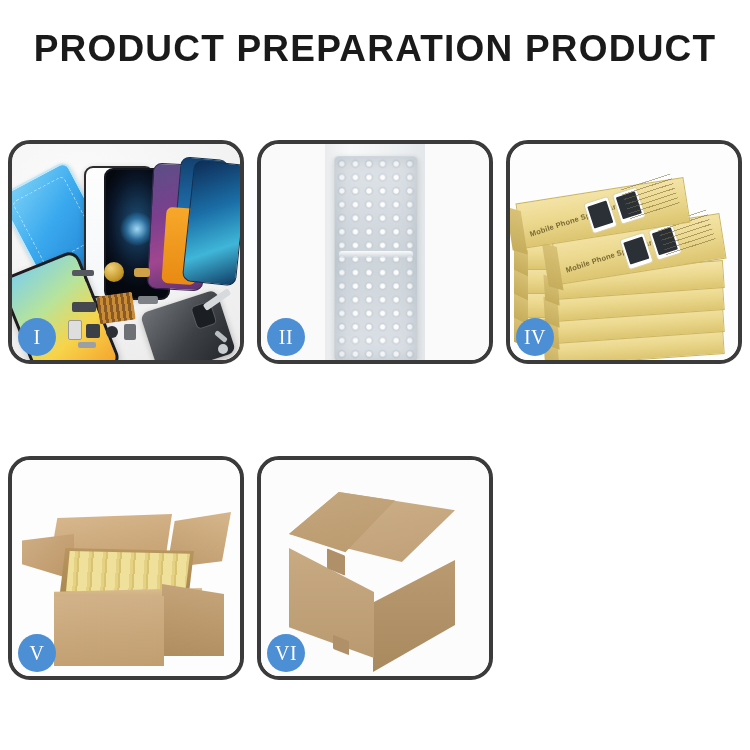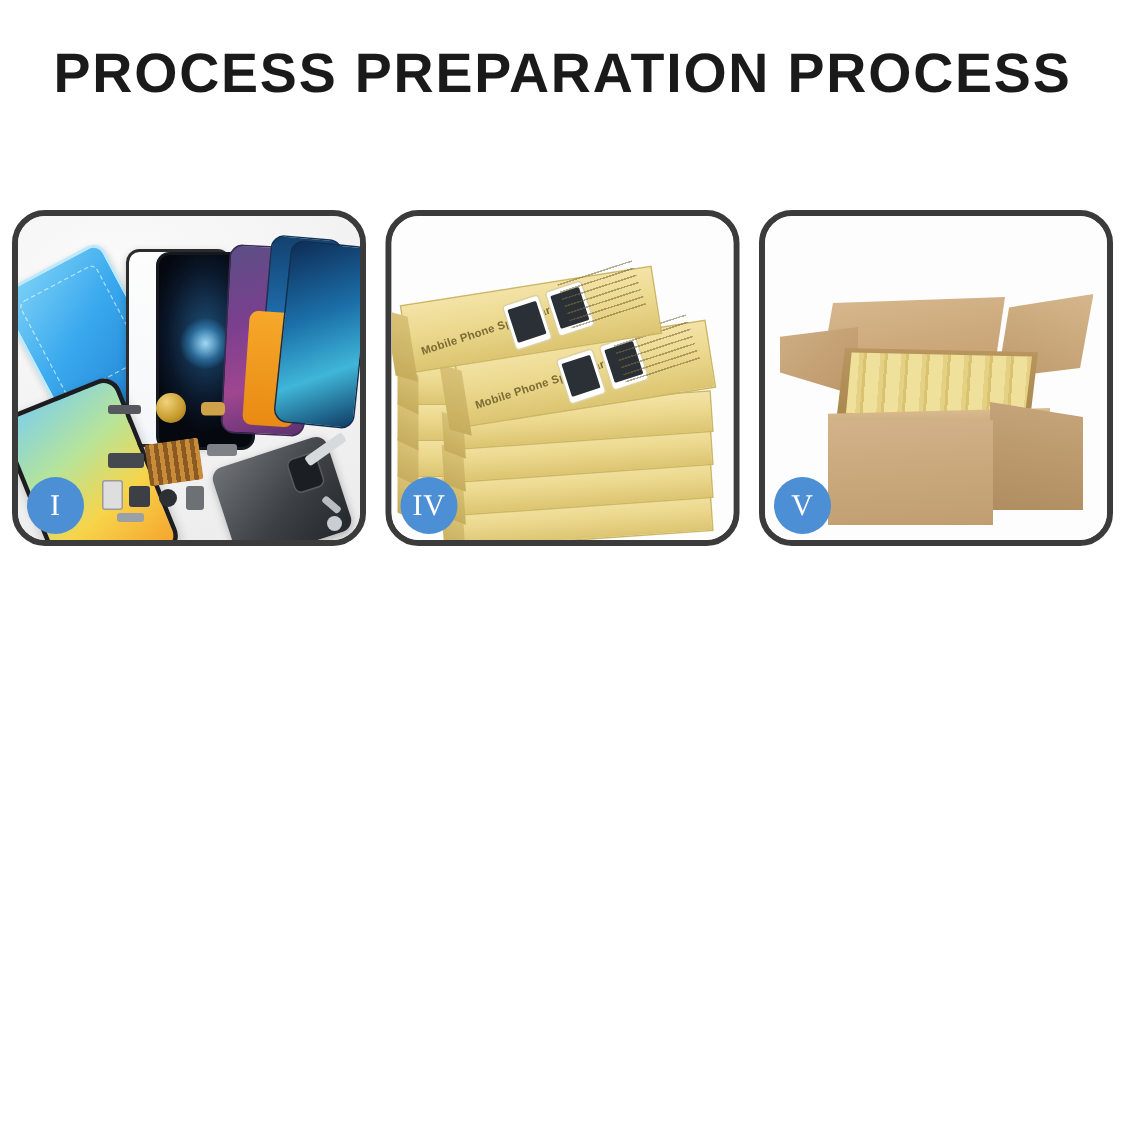--- a/index.html
+++ b/index.html
@@ -346,21 +346,21 @@
   .c6-tape {
     position:absolute; background:#b09068; border-radius:1px;
   }
   .c6-tape.t1{ left:66px; top:92px; width:18px; height:20px; transform:skewY(22deg);}
   .c6-tape.t2{ left:72px; top:178px; width:16px; height:14px; transform:skewY(22deg);}
 </style>
 </head>
 <body>
 
 <div class="header">
-  <h1 class="title">PROCESS PREPARATION PROCESS</h1>
+  <h1 class="title">PRODUCT PREPARATION PRODUCT</h1>
 </div>
 
 <div class="grid">
 
   <div class="panel">
     <div class="photo p1">
       <div class="ph ph-sheet"></div>
       <div class="ph ph-glass"></div>
       <div class="ph ph-black"></div>
       <div class="ph ph-purple"></div>
@@ -380,20 +380,27 @@
       <div class="sp g"></div>
       <div class="sp h"></div>
       <div class="sp i"></div>
       <div class="sp j"></div>
       <div class="sp k"></div>
       <div class="sp l"></div>
     </div>
     <div class="badge">I</div>
   </div>
 
+  <div class="panel">
+    <div class="photo p2">
+      <div class="bubble-sleeve"></div>
+      <div class="bubble-pack"></div>
+    </div>
+    <div class="badge">II</div>
+  </div>
 
 
   <div class="panel">
     <div class="photo p4">
       <div class="stack">
         <div class="kbox" style="left:14px; top:170px; width:176px; height:26px;">
             <div class="side"></div>
           </div>
         <div class="kbox" style="left:14px; top:146px; width:176px; height:26px;">
             <div class="side"></div>
@@ -449,14 +456,25 @@
       <div class="c5-flapL"></div>
       <div class="c5-inner"></div>
       <div class="c5-goods"></div>
       <div class="c5-rim"></div>
       <div class="c5-side"></div>
       <div class="c5-front"></div>
     </div>
     <div class="badge">V</div>
   </div>
 
+  <div class="panel">
+    <div class="photo p6">
+      <div class="c6-top"></div>
+      <div class="c6-top2"></div>
+      <div class="c6-side"></div>
+      <div class="c6-front"></div>
+      <div class="c6-tape t1"></div>
+      <div class="c6-tape t2"></div>
+    </div>
+    <div class="badge">VI</div>
+  </div>
 
 </div>
 
 </body></html>

